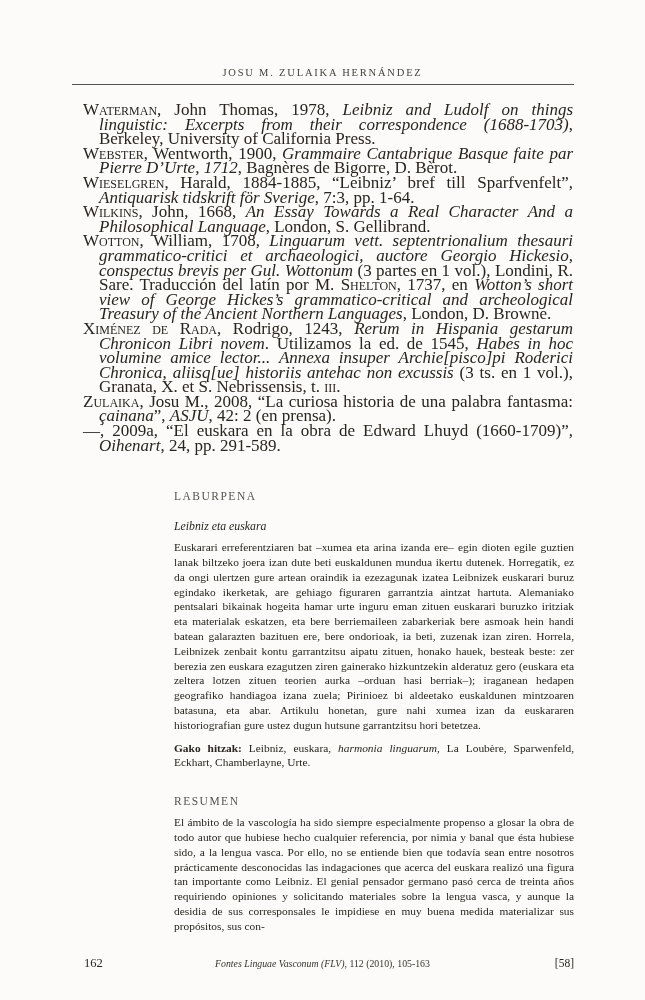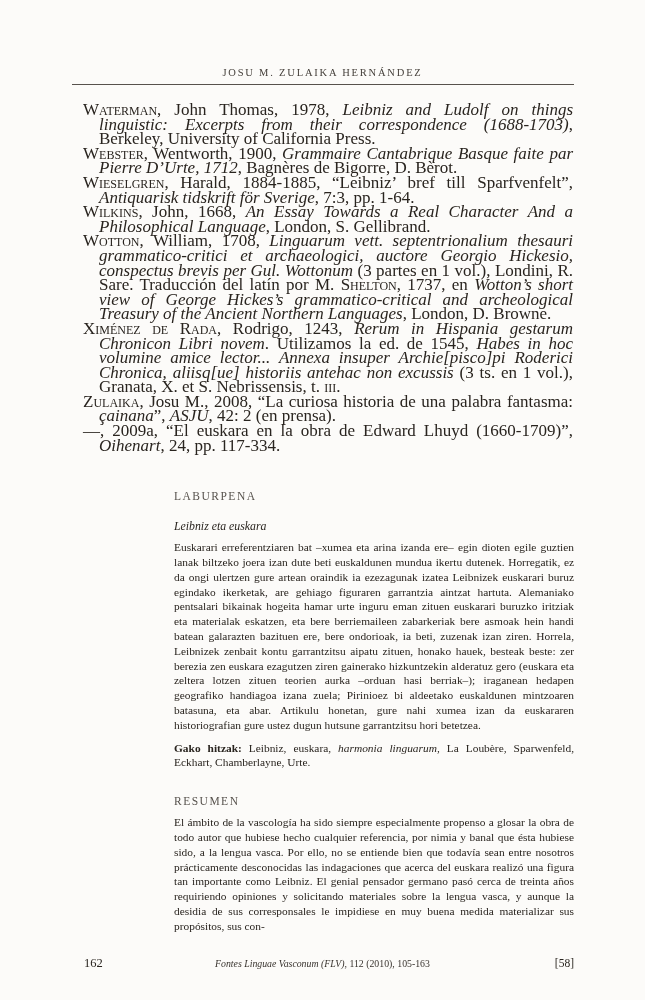--- a/index.html
+++ b/index.html
@@ -94,21 +94,21 @@
   <div class="header-rule"></div>
 
   <div class="bibliography">
     <p class="bib-entry"><span class="seg-sc">Waterman</span><span>, John Thomas, 1978, </span><span class="seg-i">Leibniz and Ludolf on things linguistic: Excerpts from their correspondence (1688-1703)</span><span>, Berkeley, University of California Press.</span></p>
     <p class="bib-entry"><span class="seg-sc">Webster</span><span>, Wentworth, 1900, </span><span class="seg-i">Grammaire Cantabrique Basque faite par Pierre D’Urte, 1712</span><span>, Bagnères de Bigorre, D. Bèrot.</span></p>
     <p class="bib-entry"><span class="seg-sc">Wieselgren</span><span>, Harald, 1884-1885, “Leibniz’ bref till Sparfvenfelt”, </span><span class="seg-i">Antiquarisk tidskrift för Sverige</span><span>, 7:3, pp. 1-64.</span></p>
     <p class="bib-entry"><span class="seg-sc">Wilkins</span><span>, John, 1668, </span><span class="seg-i">An Essay Towards a Real Character And a Philosophical Language</span><span>, London, S. Gellibrand.</span></p>
     <p class="bib-entry"><span class="seg-sc">Wotton</span><span>, William, 1708, </span><span class="seg-i">Linguarum vett. septentrionalium thesauri grammatico-critici et archaeologici, auctore Georgio Hickesio, conspectus brevis per Gul. Wottonum</span><span> (3 partes en 1 vol.), Londini, R. Sare. Traducción del latín por M. </span><span class="seg-sc">Shelton</span><span>, 1737, en </span><span class="seg-i">Wotton’s short view of George Hickes’s grammatico-critical and archeological Treasury of the Ancient Northern Languages</span><span>, London, D. Browne.</span></p>
     <p class="bib-entry"><span class="seg-sc">Ximénez de Rada</span><span>, Rodrigo, 1243, </span><span class="seg-i">Rerum in Hispania gestarum Chronicon Libri novem</span><span>. Utilizamos la ed. de 1545, </span><span class="seg-i">Habes in hoc volumine amice lector... Annexa insuper Archie[pisco]pi Roderici Chronica, aliisq[ue] historiis antehac non excussis</span><span> (3 ts. en 1 vol.), Granata, X. et S. Nebrissensis, t. </span><span class="seg-sc">iii</span><span>.</span></p>
     <p class="bib-entry"><span class="seg-sc">Zulaika</span><span>, Josu M., 2008, “La curiosa historia de una palabra fantasma: </span><span class="seg-i">çainana</span><span>”, </span><span class="seg-i">ASJU</span><span>, 42: 2 (en prensa).</span></p>
-    <p class="bib-entry"><span>—, 2009a, “El euskara en la obra de Edward Lhuyd (1660-1709)”, </span><span class="seg-i">Oihenart</span><span>, 24, pp. 117-334.</span></p>
+    <p class="bib-entry"><span>—, 2009a, “El euskara en la obra de Edward Lhuyd (1660-1709)”, </span><span class="seg-i">Oihenart</span><span>, 24, pp. 291-589.</span></p>
   </div>
 
   <section class="abstract">
     <h2>LABURPENA</h2>
     <h3 class="subtitle">Leibniz eta euskara</h3>
     <p class="para">Euskarari erreferentziaren bat –xumea eta arina izanda ere– egin dioten egile guztien lanak biltzeko joera izan dute beti euskaldunen mundua ikertu dutenek. Horregatik, ez da ongi ulertzen gure artean oraindik ia ezezagunak izatea Leibnizek euskarari buruz egindako ikerketak, are gehiago figuraren garrantzia aintzat hartuta. Alemaniako pentsalari bikainak hogeita hamar urte inguru eman zituen euskarari buruzko iritziak eta materialak eskatzen, eta bere berriemaileen zabarkeriak bere asmoak hein handi batean galarazten bazituen ere, bere ondorioak, ia beti, zuzenak izan ziren. Horrela, Leibnizek zenbait kontu garrantzitsu aipatu zituen, honako hauek, besteak beste: zer berezia zen euskara ezagutzen ziren gainerako hizkuntzekin alderatuz gero (euskara eta zeltera lotzen zituen teorien aurka –orduan hasi berriak–); iraganean hedapen geografiko handiagoa izana zuela; Pirinioez bi aldeetako euskaldunen mintzoaren batasuna, eta abar. Artikulu honetan, gure nahi xumea izan da euskararen historiografian gure ustez dugun hutsune garrantzitsu hori betetzea.</p>
     <p class="para keywords"><span class="seg-b">Gako hitzak:</span><span> Leibniz, euskara, </span><span class="seg-i">harmonia linguarum</span><span>, La Loubère, Sparwenfeld, Eckhart, Chamberlayne, Urte.</span></p>
   </section>
 
   <section class="abstract resumen">

